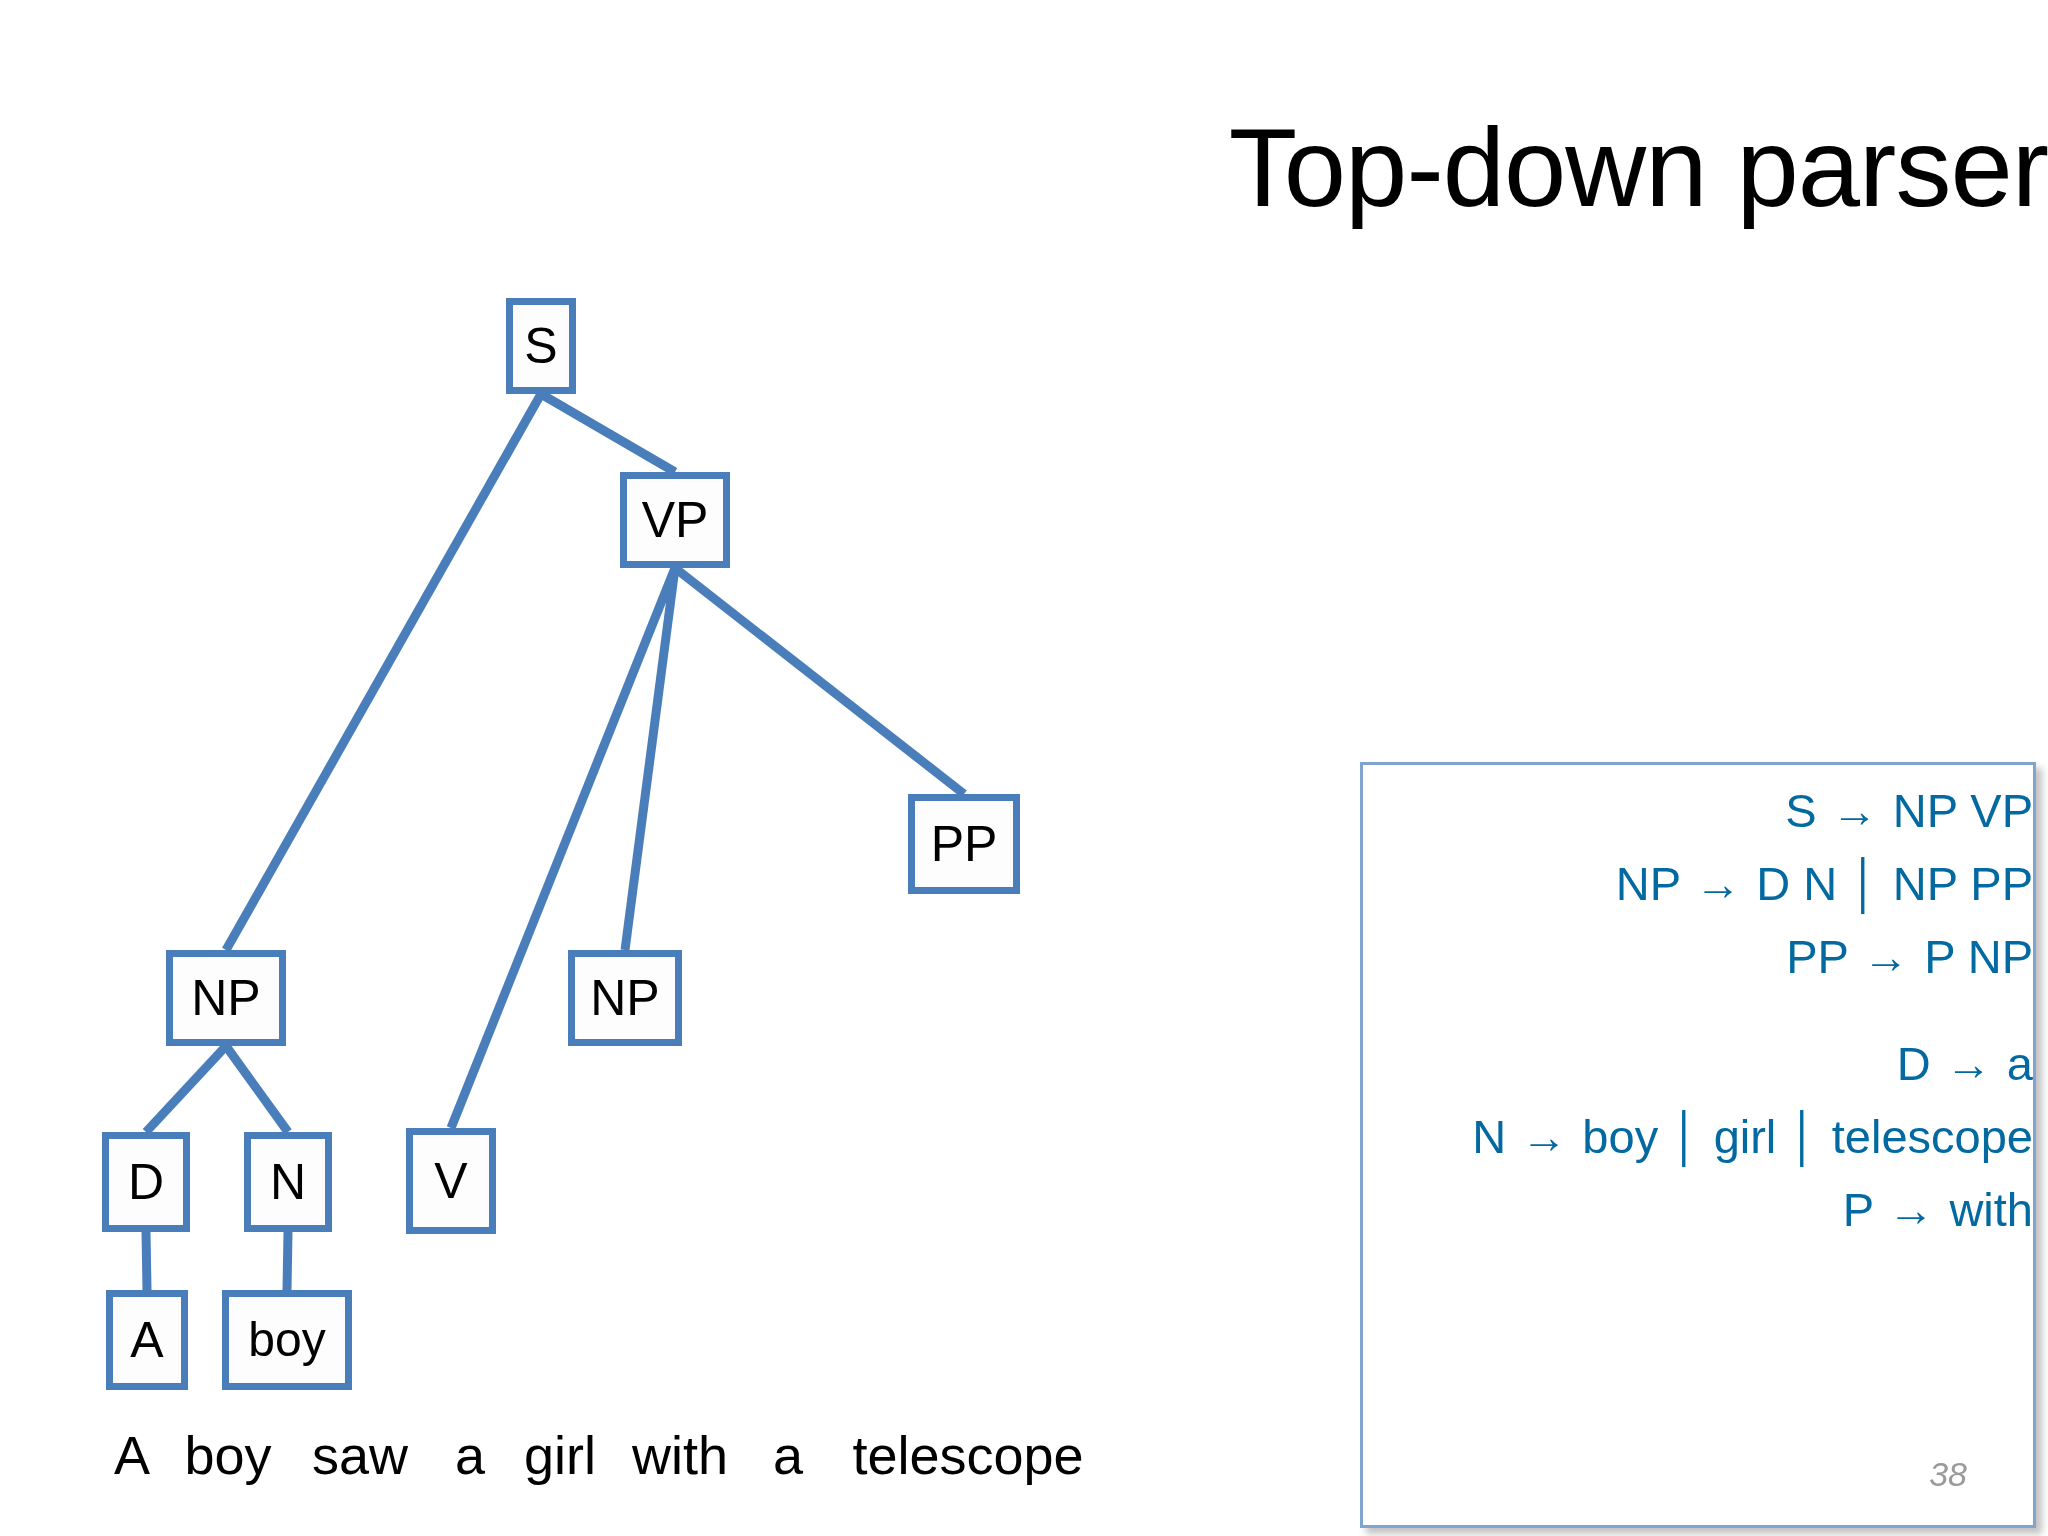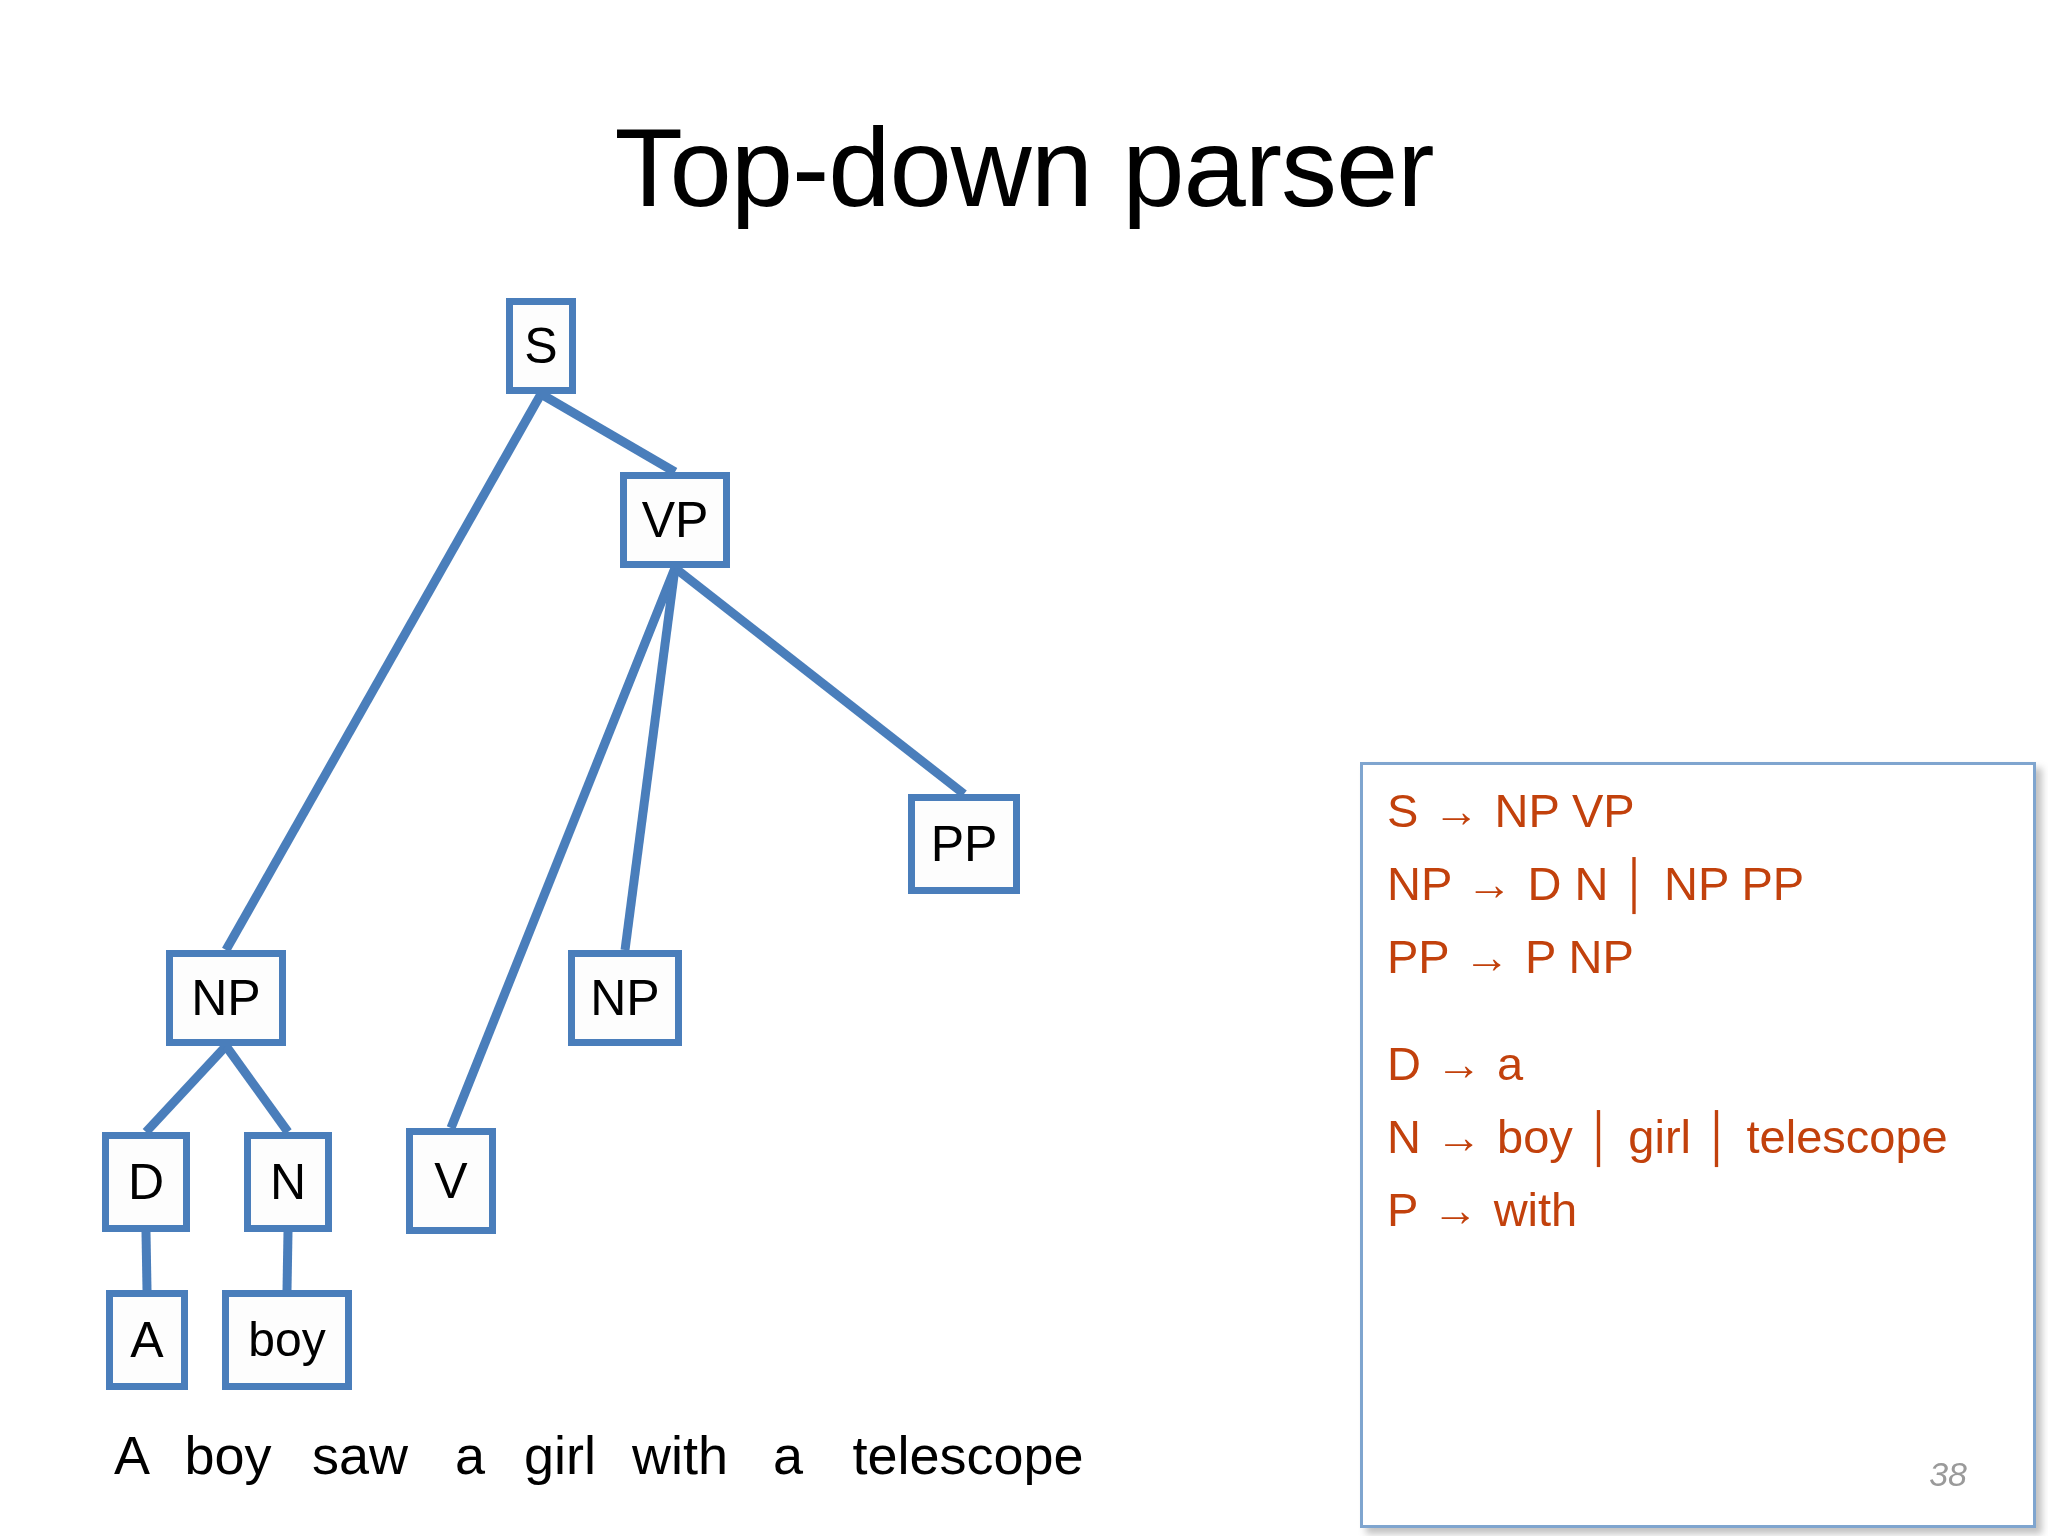--- a/index.html
+++ b/index.html
@@ -15,21 +15,21 @@
     overflow: hidden;
     font-family: "Liberation Sans", sans-serif;
   }
 
   
   #slide-title {
     position: absolute;
     left: 0;
     top: 112px;
     width: 2048px;
-    text-align: center;
+    text-align: right;
     font-size: 112px;
     line-height: 1.0;
     font-weight: 400;
     color: #000000;
     letter-spacing: -1px;
   }
 
   
   #tree-area {
     position: absolute;
@@ -88,24 +88,25 @@
     height: 766px;
     box-sizing: border-box;
     background: #ffffff;
     border: 3px solid #7fa5cf;
     box-shadow: 6px 6px 7px rgba(120,120,120,0.45);
     padding: 22px 0 0 24px;
   }
   .rule {
     font-size: 47px;
     line-height: 1.0;
-    color: #c2410c;
+    color: #0369a1;
     white-space: nowrap;
     margin-bottom: 21px;
     height: 52px;
+    text-align: right;
   }
   .rule.spacer { height: 34px; margin-bottom: 0; }
   .arrow { font-size: 46px; padding: 0 2px; }
 
   #page-number {
     position: absolute;
     right: 66px;
     bottom: 34px;
     font-size: 34px;
     color: #9a9a9a;

